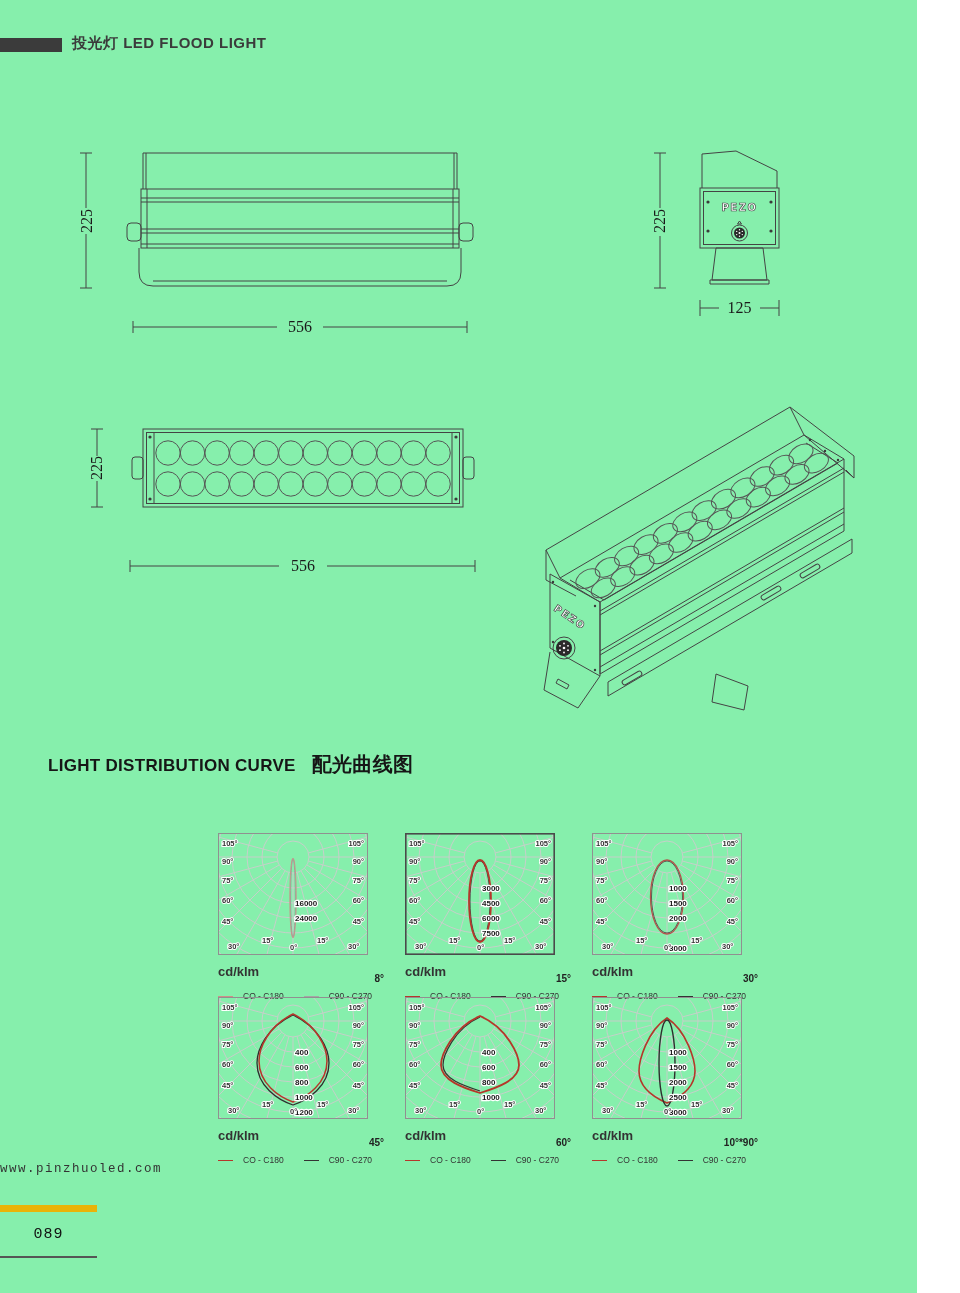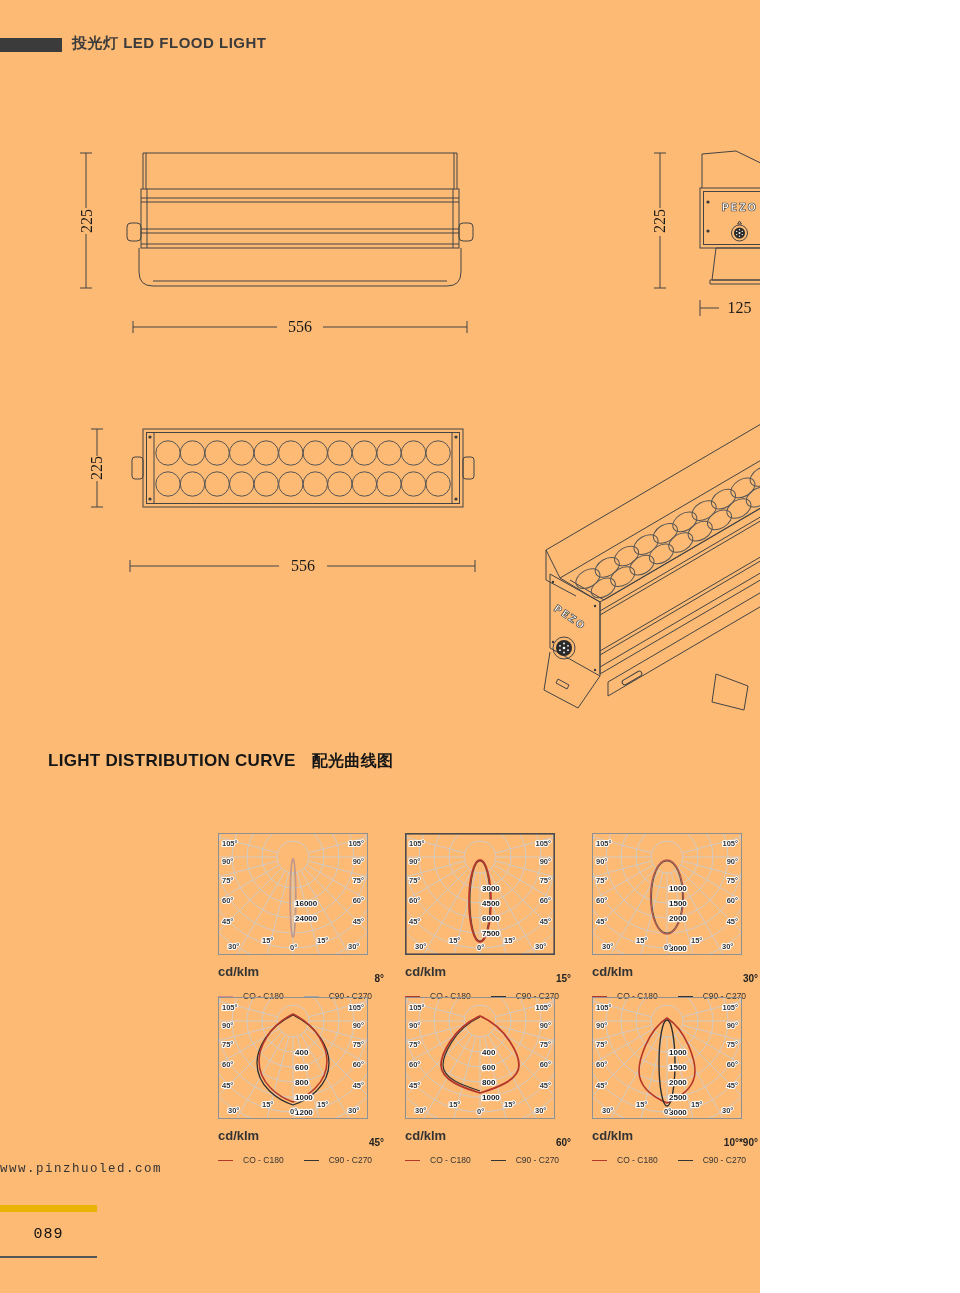--- a/index.html
+++ b/index.html
@@ -1,26 +1,26 @@
 <!DOCTYPE html>
 <html><head>
 <meta charset="utf-8">
 <style>
   html,body{margin:0;padding:0;background:#ffffff;}
-  .page{position:relative;width:760px;height:1293px;background:#fdba74;overflow:hidden;
+  .page{position:relative;width:917px;height:1293px;background:#86efac;overflow:hidden;
         font-family:"Liberation Sans",sans-serif;color:#222;}
   .header-bar{position:absolute;left:0;top:38px;width:62px;height:14px;background:#3b3b3b;}
   .header-title{position:absolute;left:72px;top:34px;font-size:15px;font-weight:700;color:#3b3b3b;letter-spacing:.5px;}
   .drawing{position:absolute;}
   .ln{stroke:#444;fill:none;stroke-width:1;}
   .ln2{stroke:#555;fill:none;stroke-width:1;}
   .dim{font-family:"Liberation Serif",serif;font-size:16px;fill:#1a1a1a;}
   .brand-s{font-family:"DejaVu Sans",sans-serif;font-weight:700;fill:#ffffff;stroke:#3d3d3d;stroke-width:.65px;letter-spacing:1.5px;}
   .curve-title{position:absolute;left:48px;top:751px;font-size:17px;font-weight:600;color:#161616;letter-spacing:.3px;}
-  .curve-title .zh{font-size:16px;margin-left:16px;font-weight:700;}
+  .curve-title .zh{font-size:20px;margin-left:16px;font-weight:700;}
   .charts{position:absolute;left:218px;top:833px;display:grid;grid-template-columns:repeat(3,150px);column-gap:37px;}
   .chart-cell{width:150px;height:164px;position:relative;}
   .ring-label{font-family:"Liberation Sans",sans-serif;font-size:8px;font-weight:700;fill:#1a1a1a;
               paint-order:stroke;stroke:#ffffff;stroke-width:2.5px;}
   .angle-label{font-family:"Liberation Sans",sans-serif;font-size:7.5px;font-weight:700;fill:#333;
               paint-order:stroke;stroke:#ffffff;stroke-width:2px;}
   .legend{position:relative;width:168px;margin-top:5px;}
   .lg-unit{font-size:13px;font-weight:700;color:#333;}
   .lg-row{display:flex;align-items:center;gap:10px;margin-top:12px;font-size:8.5px;color:#333;white-space:nowrap;}
   .sw{display:inline-block;width:15px;height:0;border-top:1.5px solid #888;}

